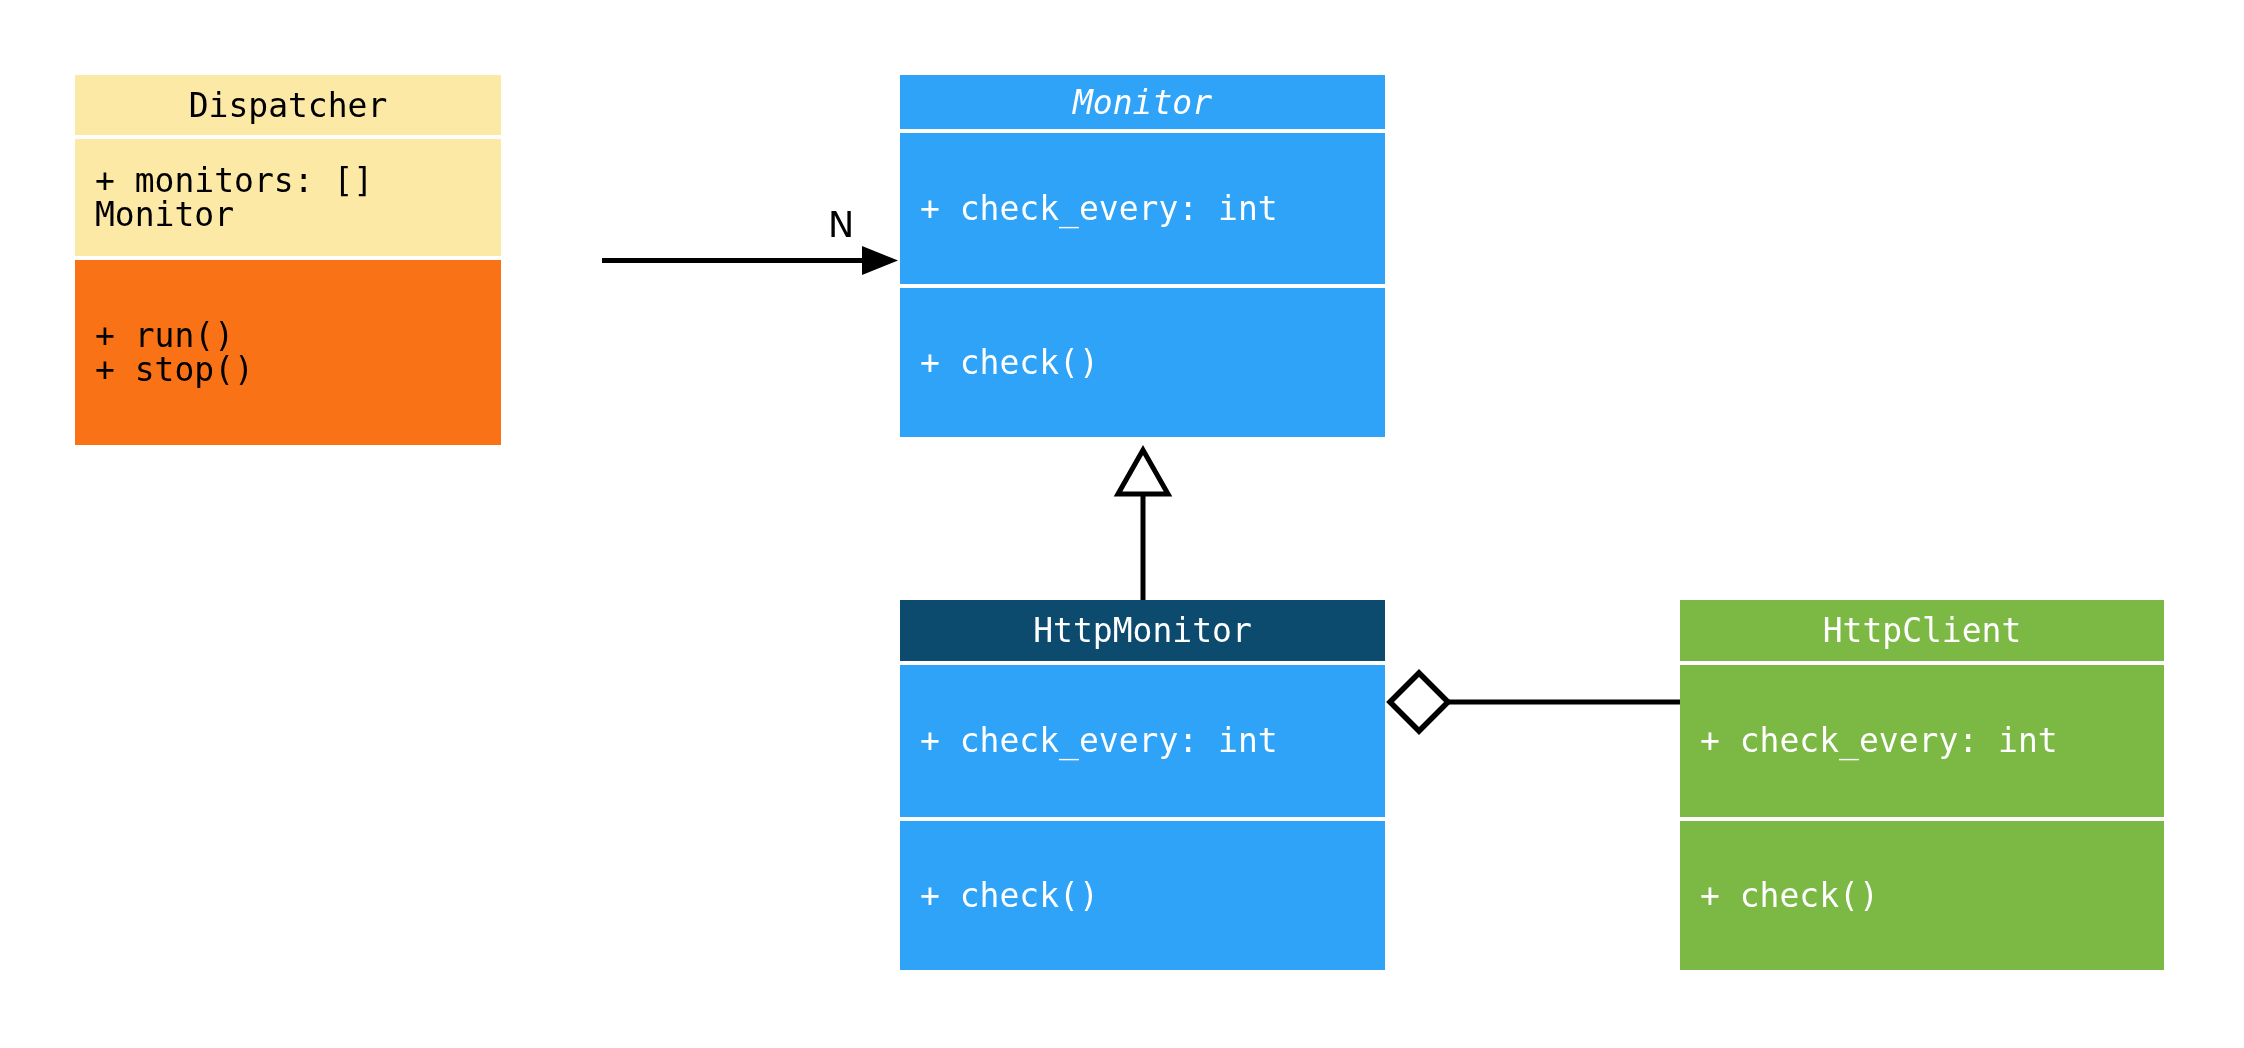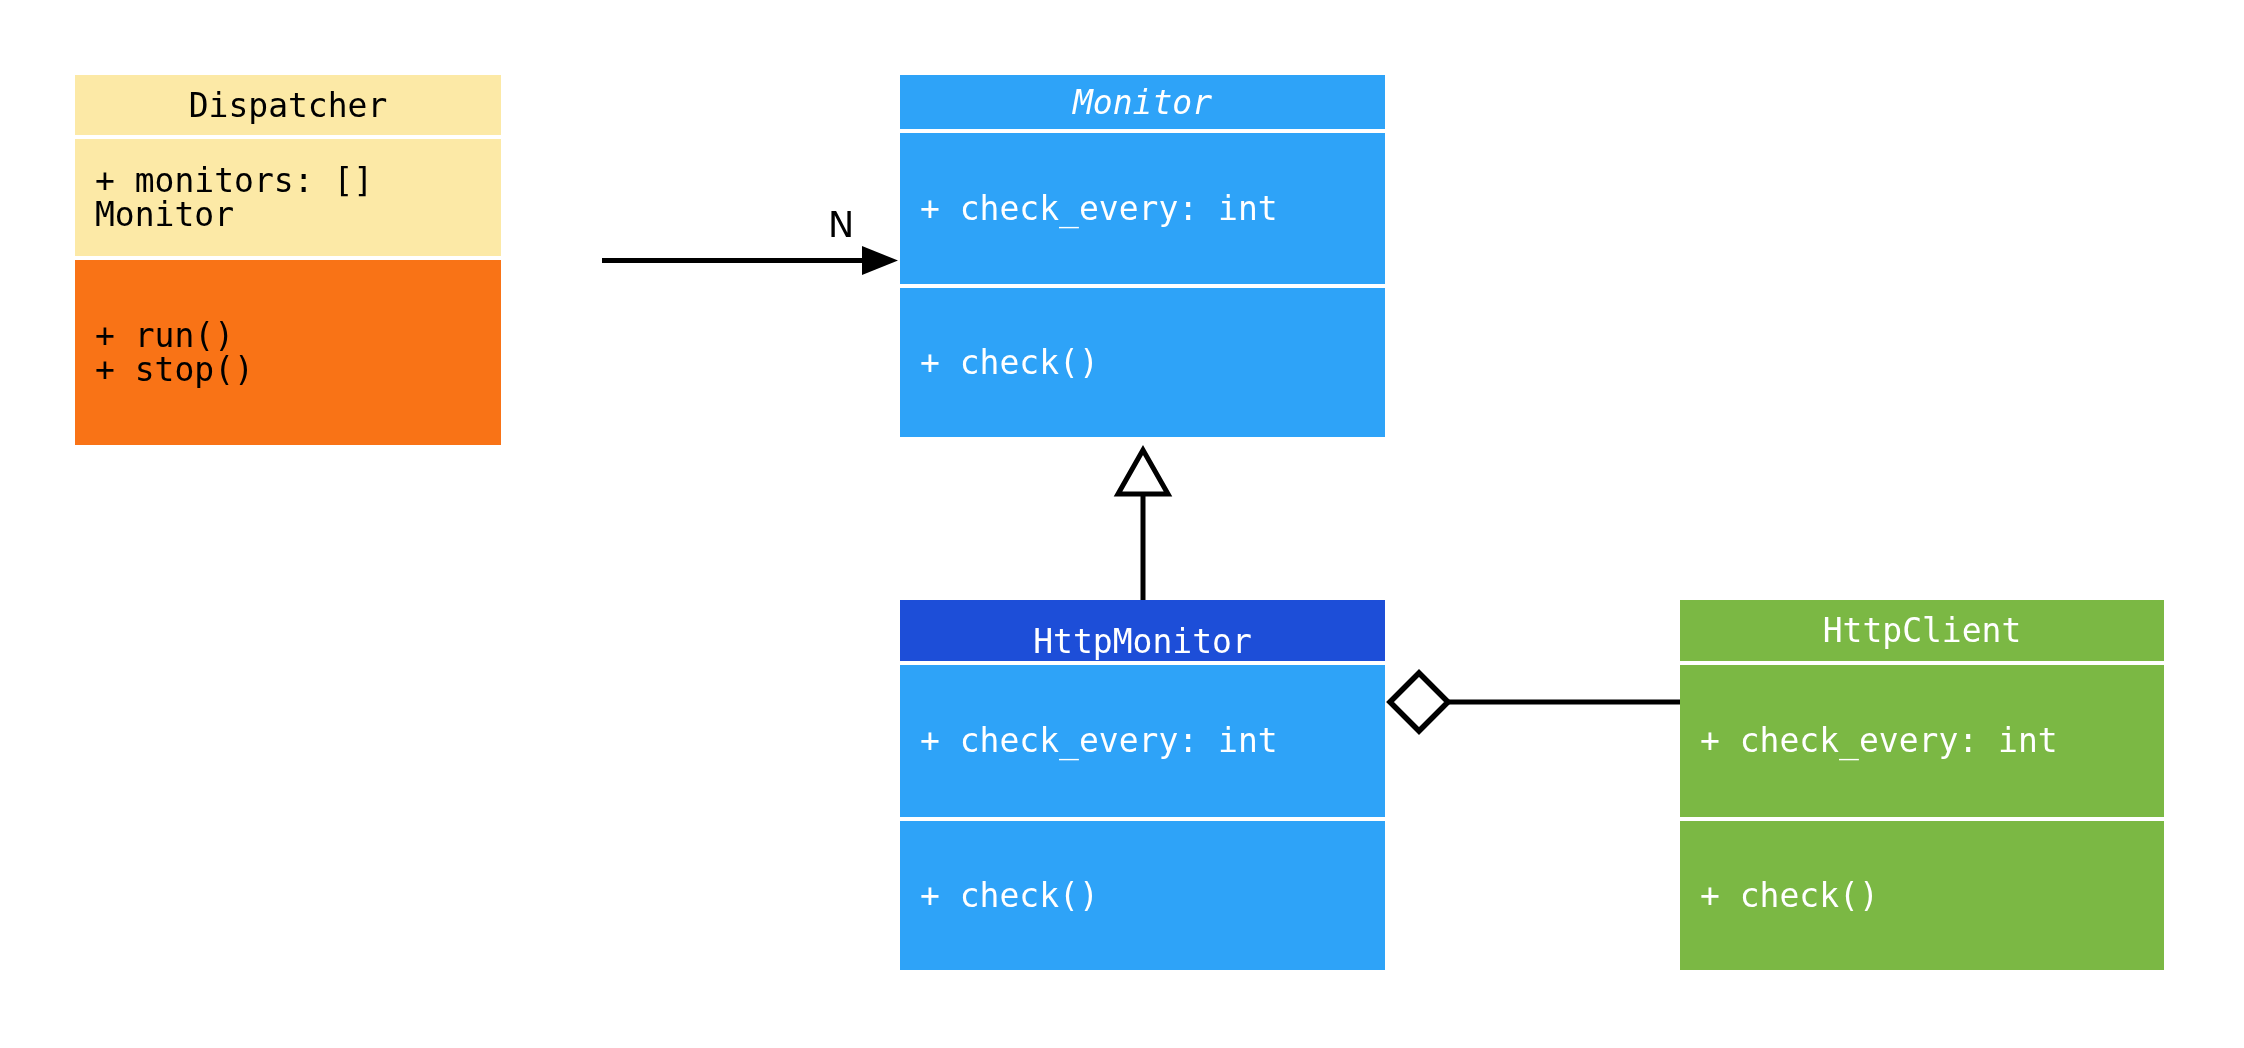--- a/index.html
+++ b/index.html
@@ -99,21 +99,21 @@
     </div>
     <div class="sect body attrs fill-blue" style="background-color: rgb(46, 163, 248); color: rgb(255, 255, 255);">
       <span>+ check_every: int</span>
     </div>
     <div class="sect body methods fill-blue" style="background-color: rgb(46, 163, 248); color: rgb(255, 255, 255);">
       <span>+ check()</span>
     </div>
   </div>
 
   <div class="uml-class" id="box-httpmonitor">
-    <div class="sect title fill-blue" style="background-color: #1d4ed8; color: rgb(255, 255, 255); justify-content: flex-end;">
+    <div class="sect title fill-blue" style="background-color: #0c4a6e; color: rgb(255, 255, 255);">
       <span>HttpMonitor</span>
     </div>
     <div class="sect body attrs fill-blue" style="background-color: rgb(46, 163, 248); color: rgb(255, 255, 255);">
       <span>+ check_every: int</span>
     </div>
     <div class="sect body methods fill-blue" style="background-color: rgb(46, 163, 248); color: rgb(255, 255, 255);">
       <span>+ check()</span>
     </div>
   </div>
 

